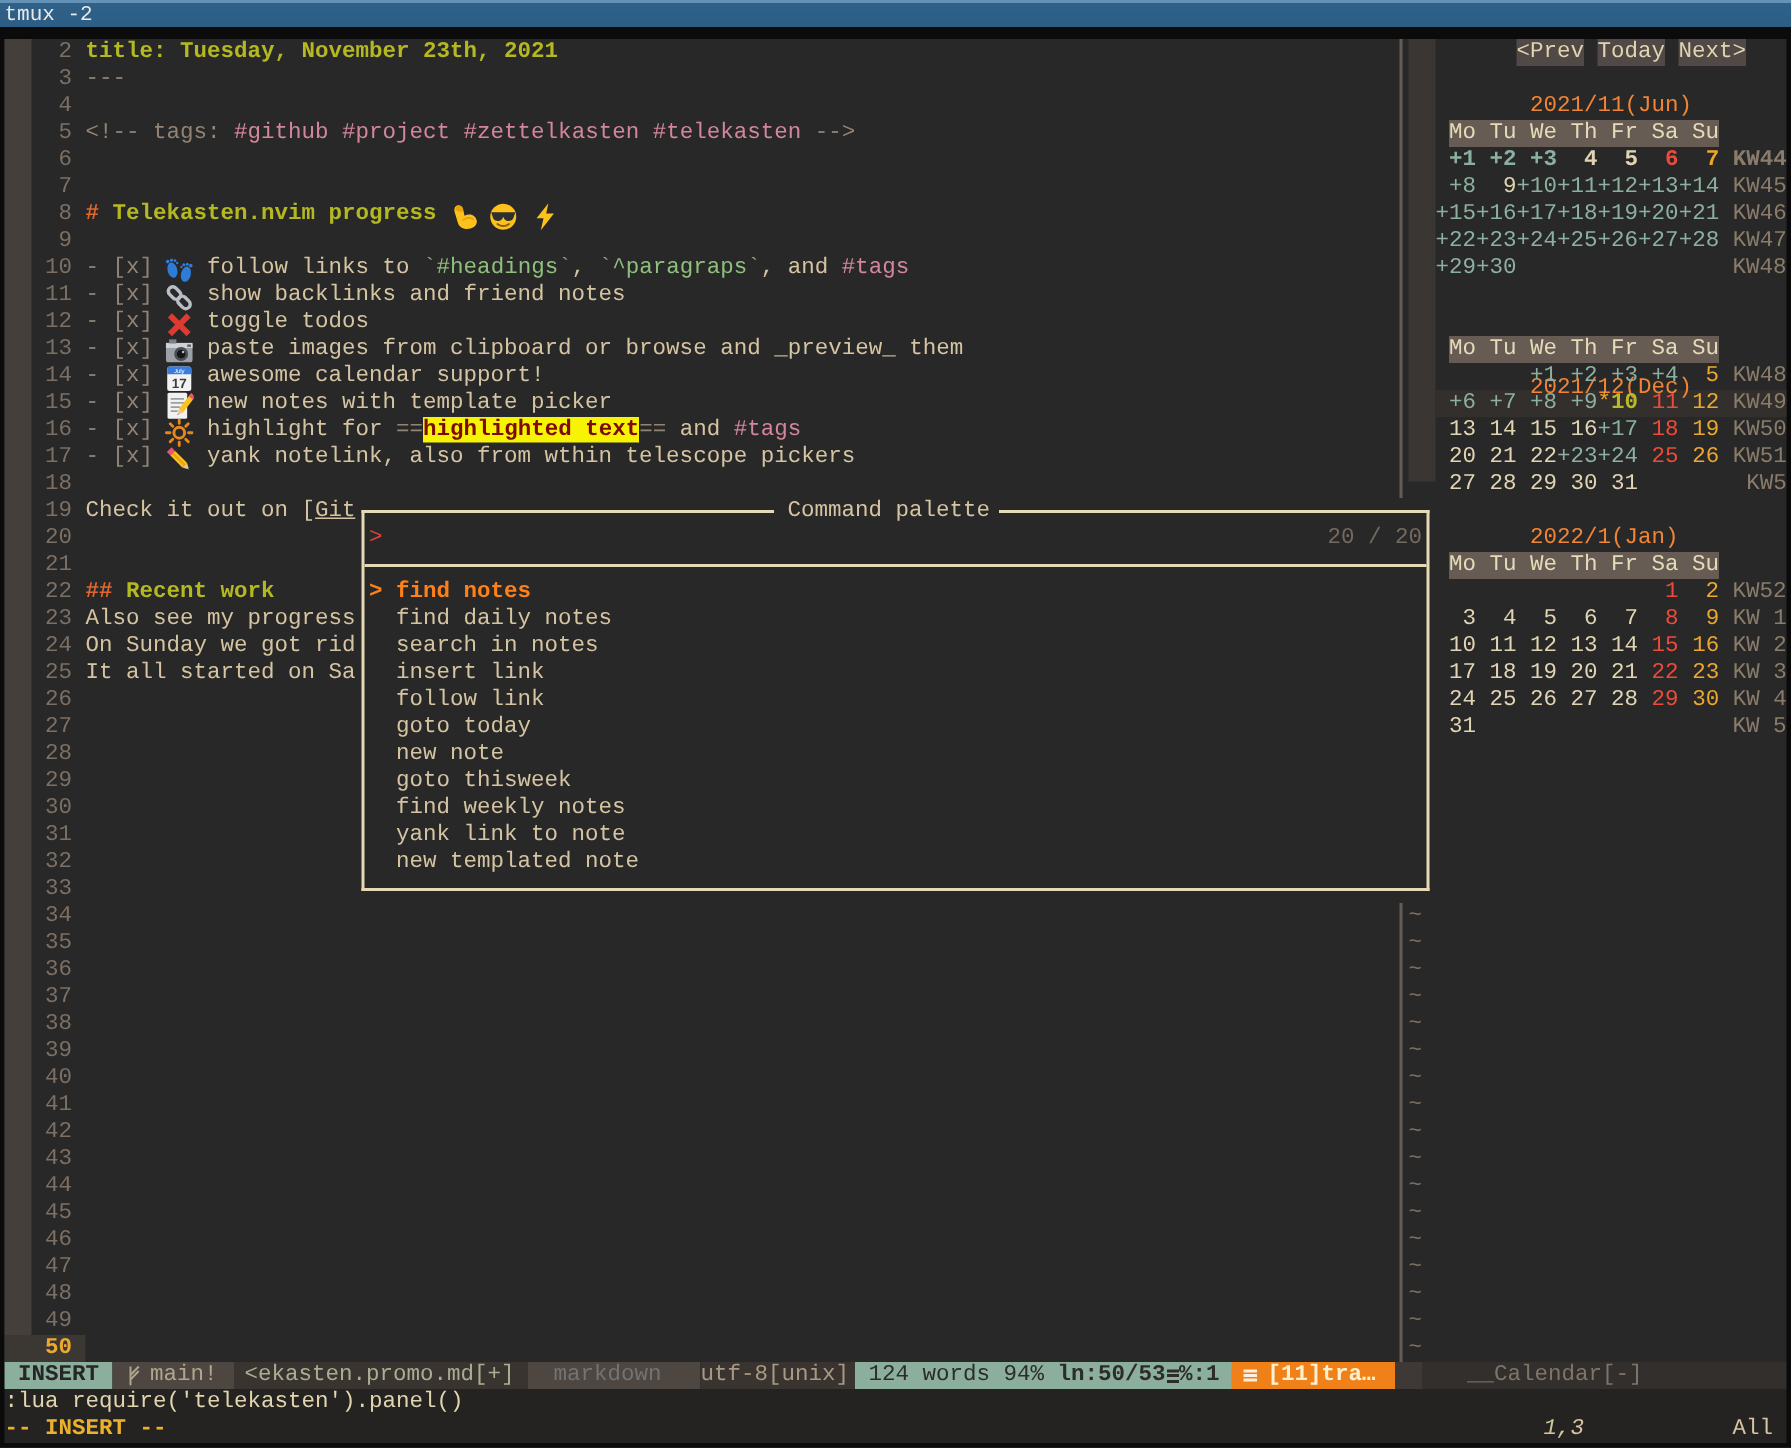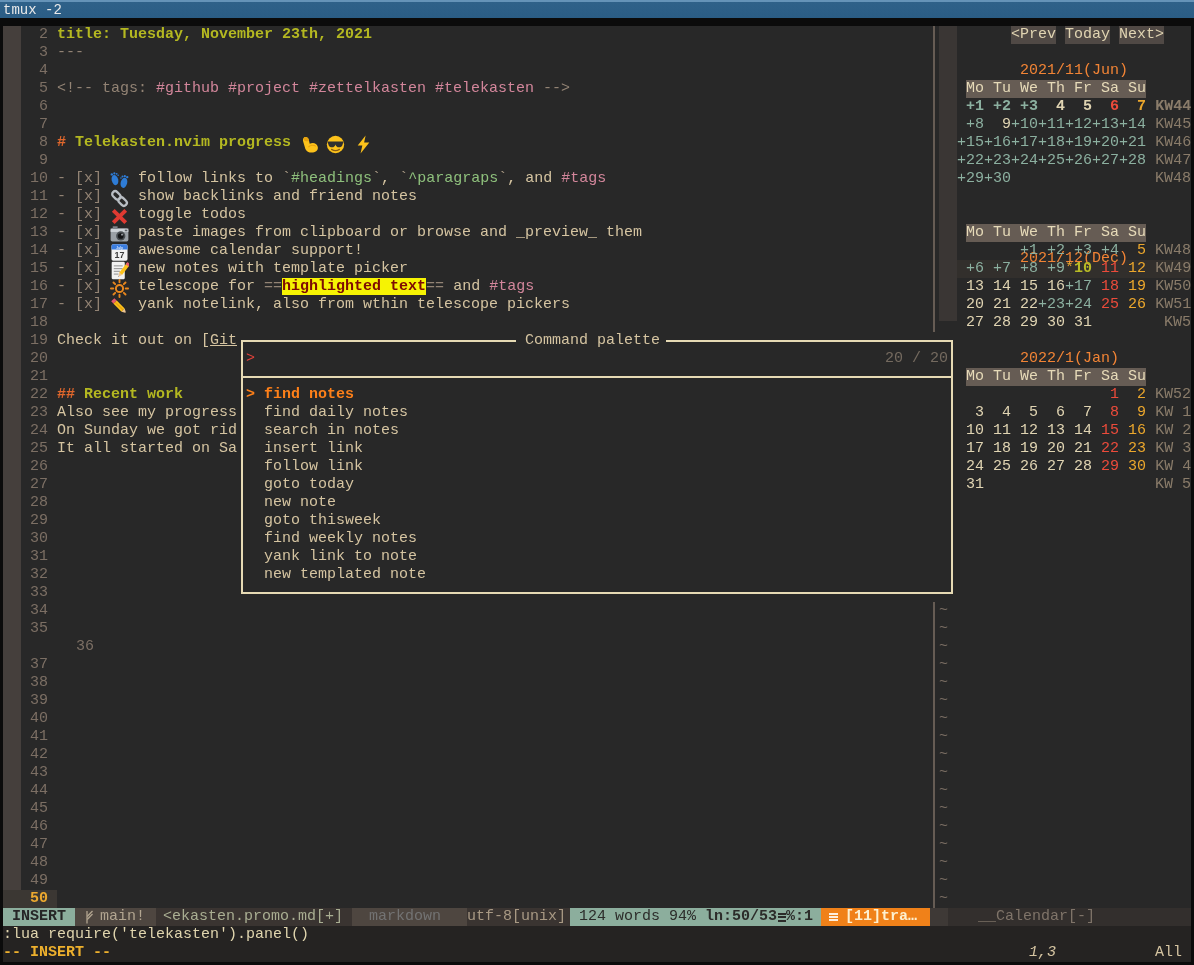--- a/index.html
+++ b/index.html
@@ -39,41 +39,41 @@
 <div class="r" style="left:3px;top:98px;"><span class="nr">    6 </span></div>
 <div class="r" style="left:3px;top:116px;"><span class="nr">    7 </span></div>
 <div class="r" style="left:3px;top:134px;"><span class="nr">    8 </span><span class="or"># </span><span class="gn">Telekasten.nvim progress</span></div>
 <div class="r" style="left:3px;top:152px;"><span class="nr">    9 </span></div>
 <div class="r" style="left:3px;top:170px;"><span class="nr">   10 </span><span class="gy">- [x]    </span><span class="fg">follow links to </span><span class="bt">`</span><span class="aq">#headings</span><span class="bt">`</span><span class="fg">, </span><span class="bt">`</span><span class="aq">^paragraps</span><span class="bt">`</span><span class="fg">, and </span><span class="pk">#tags</span></div>
 <div class="r" style="left:3px;top:188px;"><span class="nr">   11 </span><span class="gy">- [x]    </span><span class="fg">show backlinks and friend notes</span></div>
 <div class="r" style="left:3px;top:206px;"><span class="nr">   12 </span><span class="gy">- [x]    </span><span class="fg">toggle todos</span></div>
 <div class="r" style="left:3px;top:224px;"><span class="nr">   13 </span><span class="gy">- [x]    </span><span class="fg">paste images from clipboard or browse and _preview_ them</span></div>
 <div class="r" style="left:3px;top:242px;"><span class="nr">   14 </span><span class="gy">- [x]    </span><span class="fg">awesome calendar support!</span></div>
 <div class="r" style="left:3px;top:260px;"><span class="nr">   15 </span><span class="gy">- [x]    </span><span class="fg">new notes with template picker</span></div>
-<div class="r" style="left:3px;top:278px;"><span class="nr">   16 </span><span class="gy">- [x]    </span><span class="fg">telescope for </span><span class="gy">==</span><span class="hl">highlighted text</span><span class="gy">==</span><span class="fg"> and </span><span class="pk">#tags</span></div>
+<div class="r" style="left:3px;top:278px;"><span class="nr">   16 </span><span class="gy">- [x]    </span><span class="fg">highlight for </span><span class="gy">==</span><span class="hl">highlighted text</span><span class="gy">==</span><span class="fg"> and </span><span class="pk">#tags</span></div>
 <div class="r" style="left:3px;top:296px;"><span class="nr">   17 </span><span class="gy">- [x]    </span><span class="fg">yank notelink, also from wthin telescope pickers</span></div>
 <div class="r" style="left:3px;top:314px;"><span class="nr">   18 </span></div>
 <div class="r" style="left:3px;top:332px;"><span class="nr">   19 </span><span class="fg">Check it out on [</span><span class="fg ul">Git</span></div>
 <div class="r" style="left:3px;top:350px;"><span class="nr">   20 </span></div>
 <div class="r" style="left:3px;top:368px;"><span class="nr">   21 </span></div>
 <div class="r" style="left:3px;top:386px;"><span class="nr">   22 </span><span class="or">## </span><span class="gn">Recent work</span></div>
 <div class="r" style="left:3px;top:404px;"><span class="nr">   23 </span><span class="fg">Also see my progress</span></div>
 <div class="r" style="left:3px;top:422px;"><span class="nr">   24 </span><span class="fg">On Sunday we got rid</span></div>
 <div class="r" style="left:3px;top:440px;"><span class="nr">   25 </span><span class="fg">It all started on Sa</span></div>
 <div class="r" style="left:3px;top:458px;"><span class="nr">   26 </span></div>
 <div class="r" style="left:3px;top:476px;"><span class="nr">   27 </span></div>
 <div class="r" style="left:3px;top:494px;"><span class="nr">   28 </span></div>
 <div class="r" style="left:3px;top:512px;"><span class="nr">   29 </span></div>
 <div class="r" style="left:3px;top:530px;"><span class="nr">   30 </span></div>
 <div class="r" style="left:3px;top:548px;"><span class="nr">   31 </span></div>
 <div class="r" style="left:3px;top:566px;"><span class="nr">   32 </span></div>
 <div class="r" style="left:3px;top:584px;"><span class="nr">   33 </span></div>
 <div class="r" style="left:3px;top:602px;"><span class="nr">   34 </span></div>
 <div class="r" style="left:3px;top:620px;"><span class="nr">   35 </span></div>
-<div class="r" style="left:3px;top:638px;padding-left:46px;"><span class="nr">   36 </span></div>
+<div class="r" style="left:3px;top:638px;"><span class="nr">   36 </span></div>
 <div class="r" style="left:3px;top:656px;"><span class="nr">   37 </span></div>
 <div class="r" style="left:3px;top:674px;"><span class="nr">   38 </span></div>
 <div class="r" style="left:3px;top:692px;"><span class="nr">   39 </span></div>
 <div class="r" style="left:3px;top:710px;"><span class="nr">   40 </span></div>
 <div class="r" style="left:3px;top:728px;"><span class="nr">   41 </span></div>
 <div class="r" style="left:3px;top:746px;"><span class="nr">   42 </span></div>
 <div class="r" style="left:3px;top:764px;"><span class="nr">   43 </span></div>
 <div class="r" style="left:3px;top:782px;"><span class="nr">   44 </span></div>
 <div class="r" style="left:3px;top:800px;"><span class="nr">   45 </span></div>
 <div class="r" style="left:3px;top:818px;"><span class="nr">   46 </span></div>

